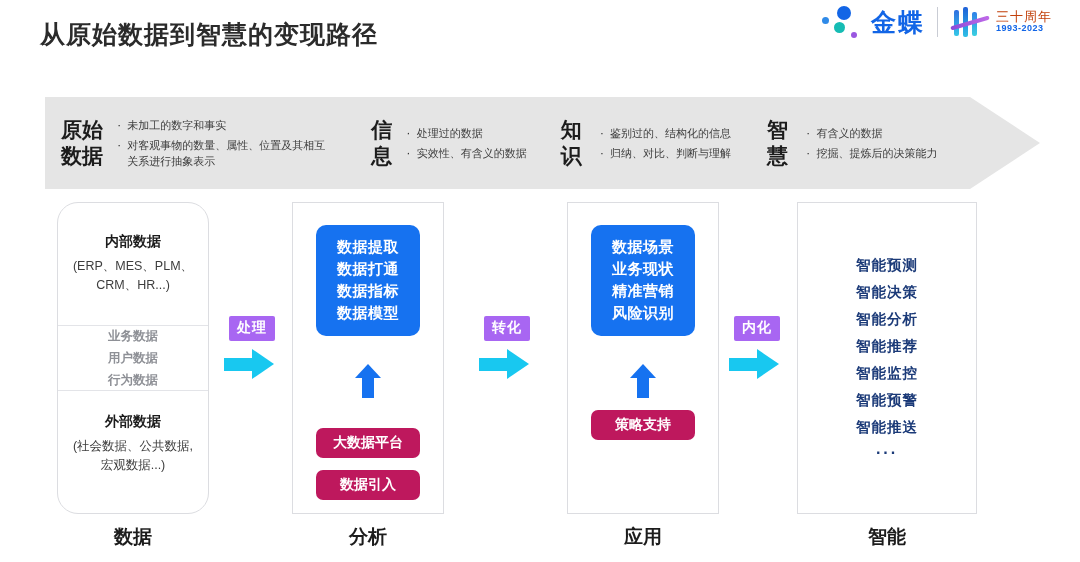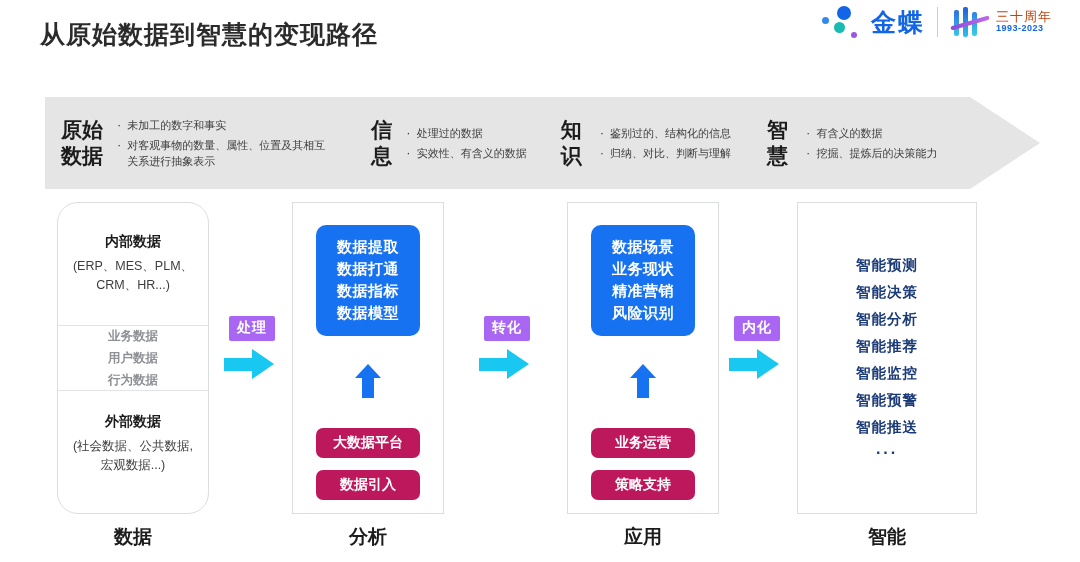--- a/index.html
+++ b/index.html
@@ -266,21 +266,20 @@
     <div class="conn-arrow"></div>
   </div>
 
   <div class="col c3">
     <div class="stack">
       <div class="bigbox" style="white-space:pre-line;">数据场景
 业务现状
 精准营销
 风险识别</div>
       <div class="uparrow"></div>
-      <div class="pill first">业务运营</div>
       <div class="pill second">策略支持</div>
     </div>
   </div>
   <div class="col-label l3">应用</div>
 
   <div class="conn k3">
     <div class="conn-badge">内化</div>
     <div class="conn-arrow"></div>
   </div>
 

